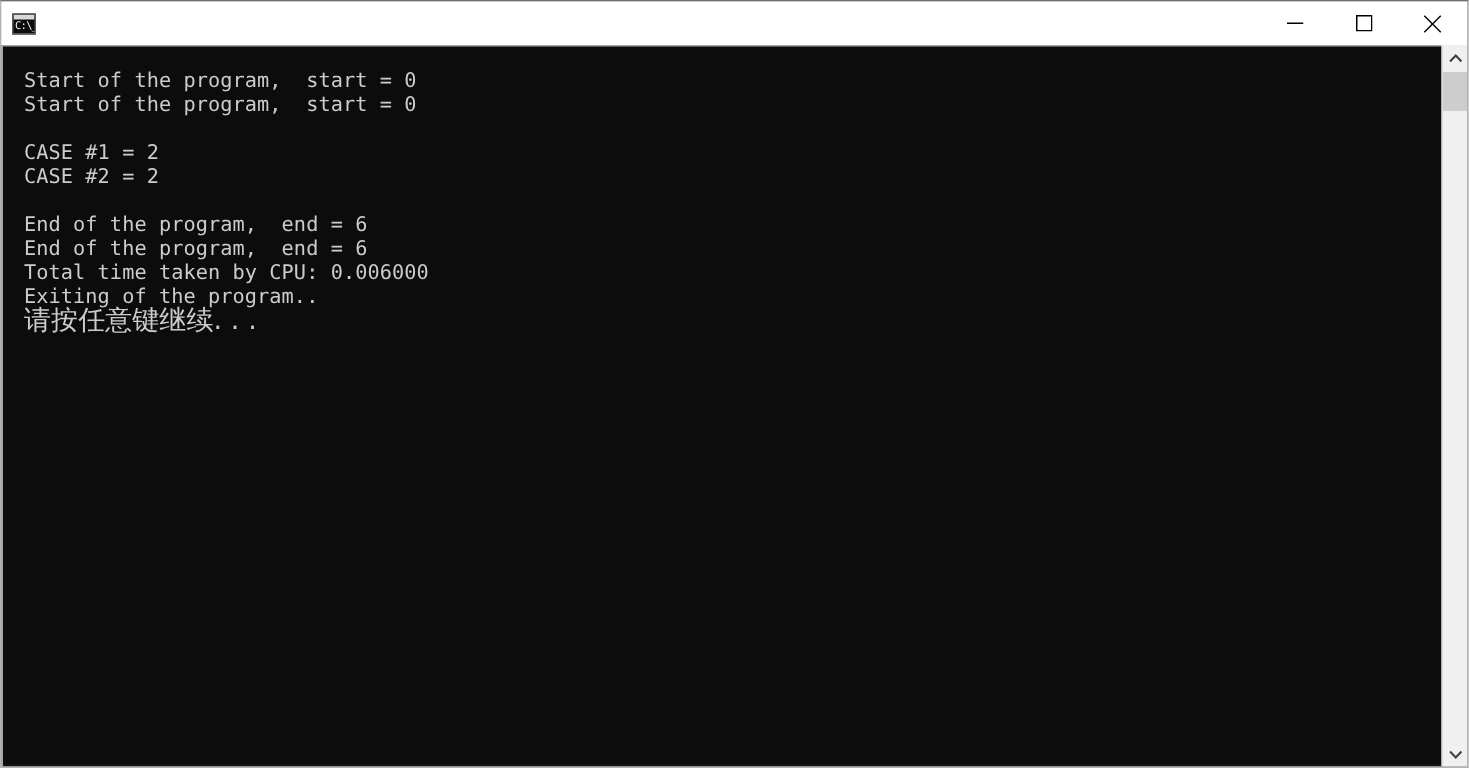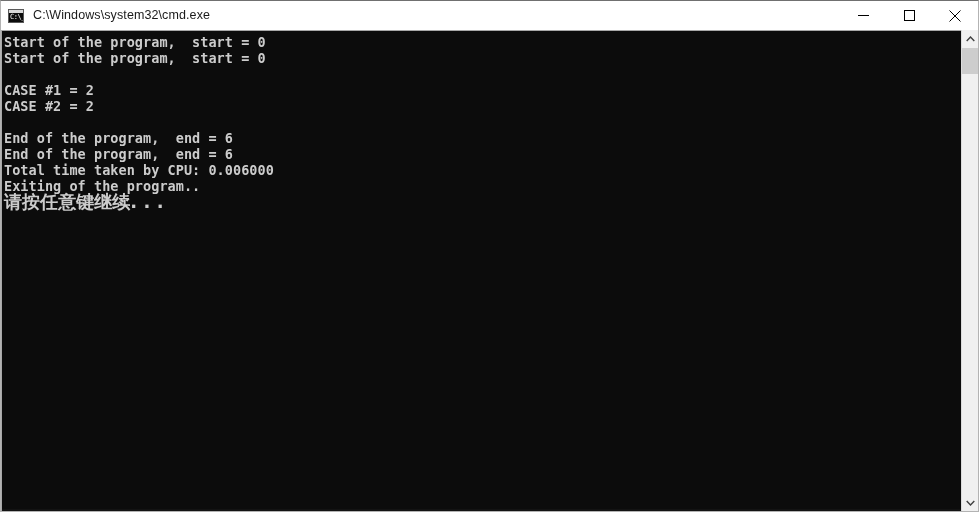--- a/index.html
+++ b/index.html
@@ -109,29 +109,28 @@
     background: #0c0c0c;
     border-top: 1px solid #a8a8a8;
     border-left: 1px solid #a8a8a8;
     box-sizing: border-box;
     overflow: hidden;
   }
   #console-text {
     position: absolute;
     top: 3px;
     left: 2px;
-    margin: 0;
+    margin: 12px;
     padding: 0;
     font-family: "DejaVu Sans Mono", "Liberation Mono", monospace;
     font-size: 13.5px;
     line-height: 16px;
     color: #cccccc;
     white-space: pre;
     letter-spacing: 0.05px;
-    font-weight: bold;
   }
   .console-line {
     height: 16px;
     white-space: pre;
   }
   .console-line.cjk {
     font-family: "DejaVu Sans", sans-serif;
     font-size: 18px;
   }
 
@@ -190,21 +189,20 @@
 </head>
 <body>
 
 <div id="cmd-window">
 
   <div id="title-bar">
     <div id="app-icon">
       <div class="icon-titlebar"></div>
       <div class="icon-text">C:\_</div>
     </div>
-    <div id="title-text">C:\Windows\system32\cmd.exe</div>
 
     <div id="window-controls">
       <button class="win-btn">
         <svg width="11" height="11" viewBox="0 0 11 11">
           <line x1="0" y1="5.5" x2="11" y2="5.5" stroke="#000000" stroke-width="1"></line>
         </svg>
       </button>
       <button class="win-btn">
         <svg width="11" height="11" viewBox="0 0 11 11">
           <rect x="0.5" y="0.5" width="10" height="10" fill="none" stroke="#000000" stroke-width="1"></rect>

